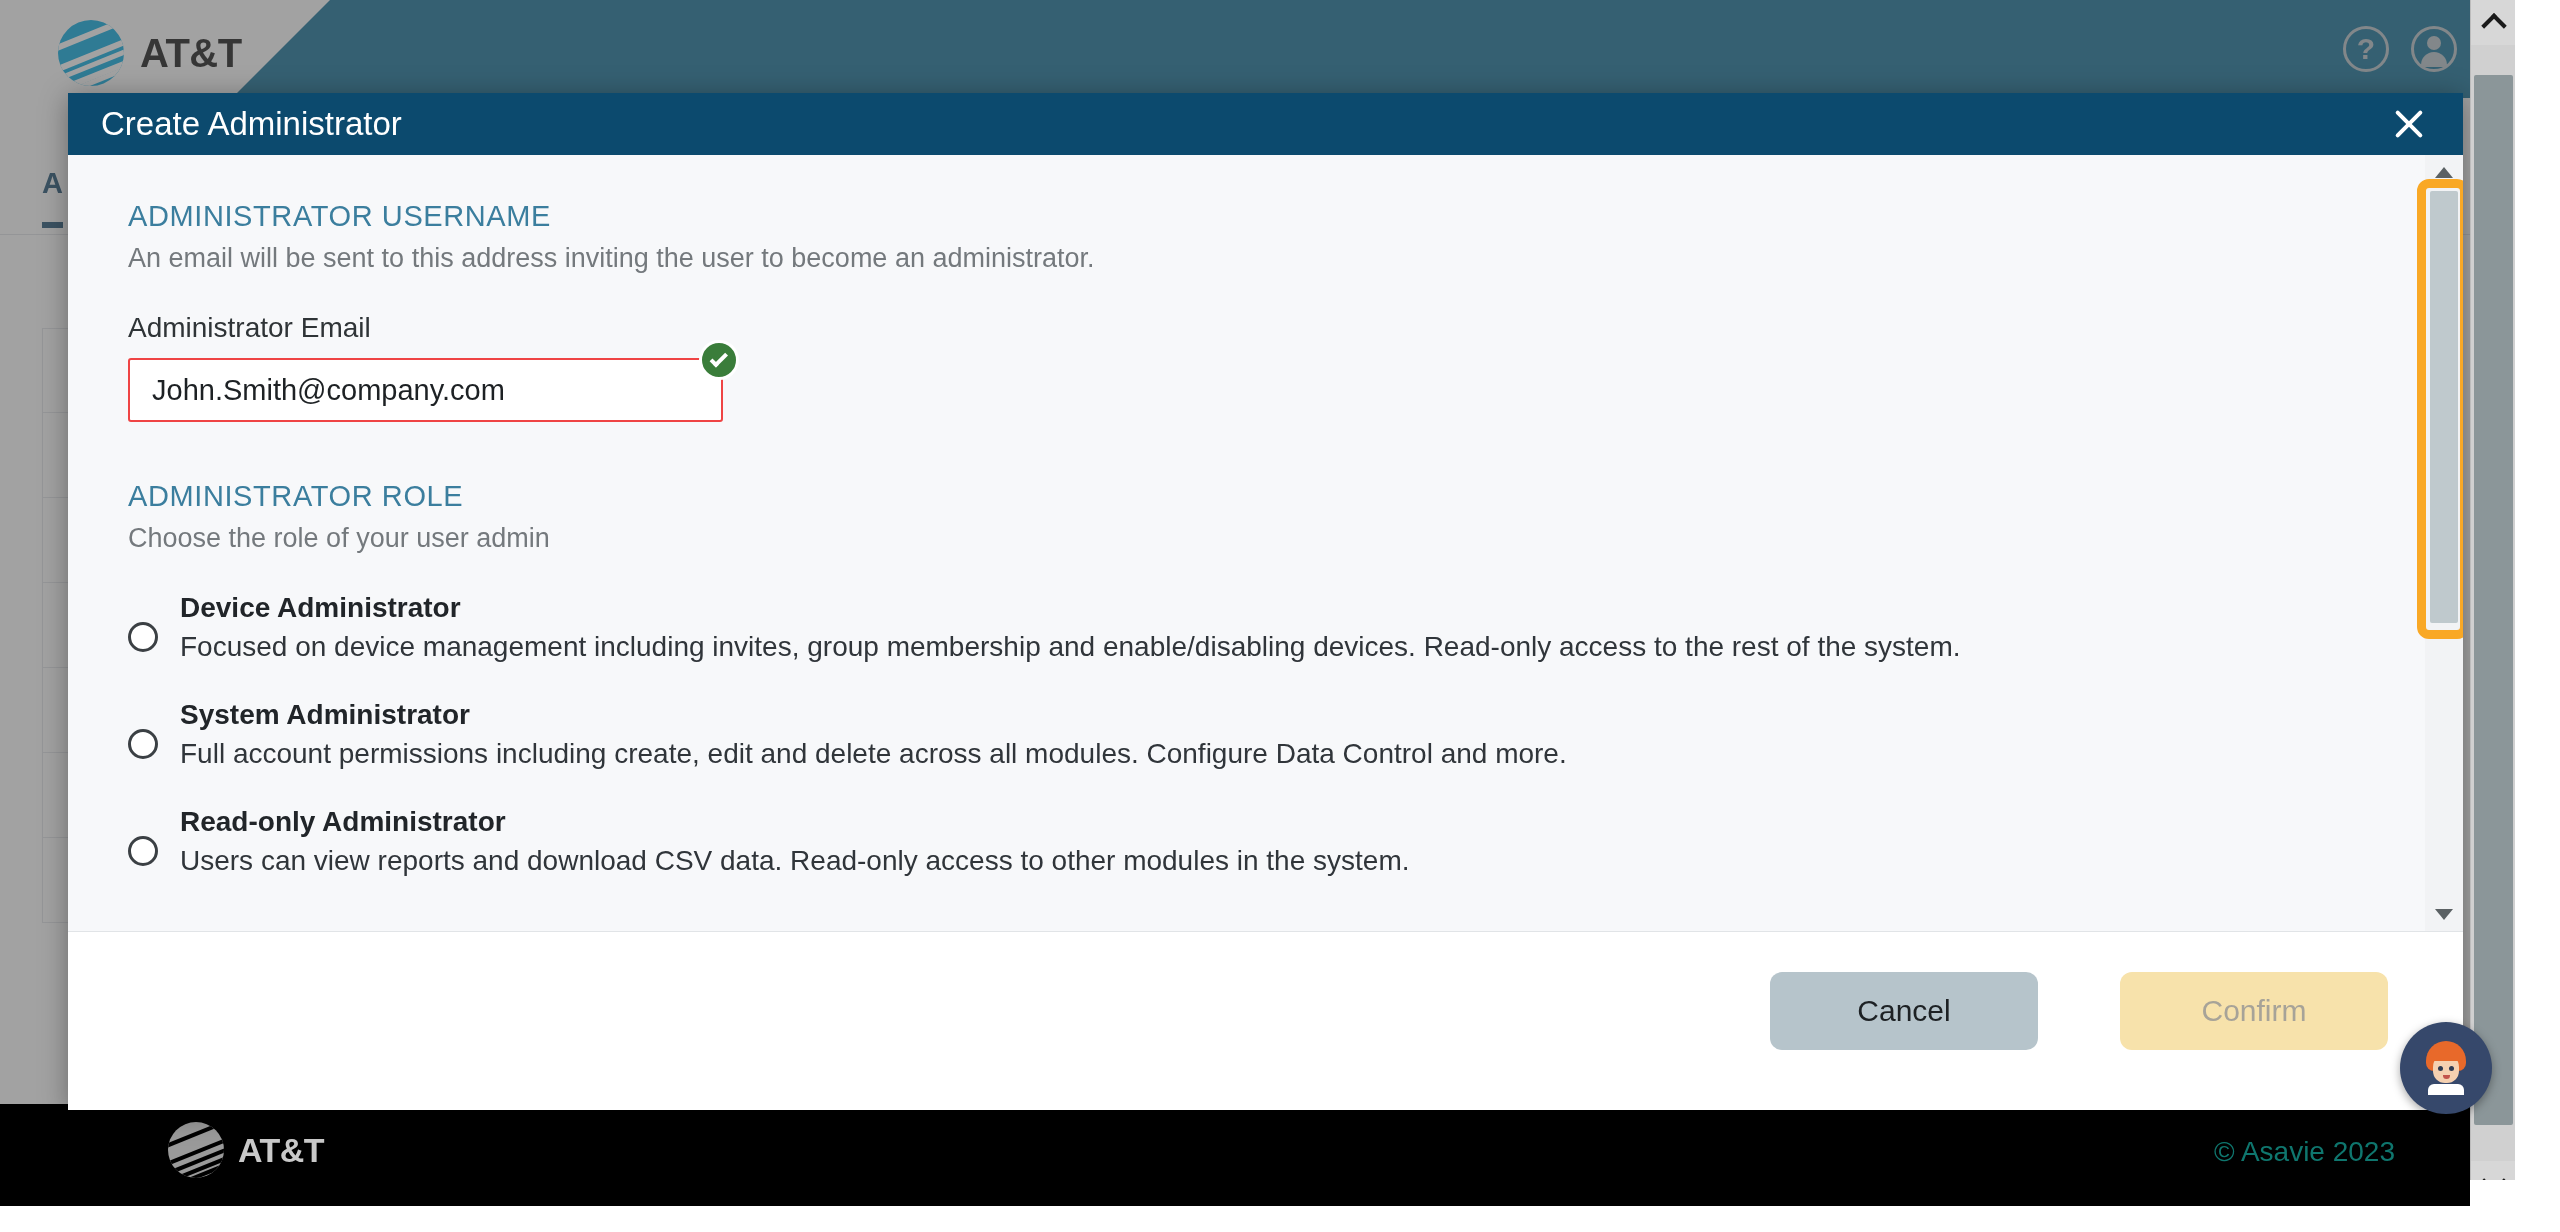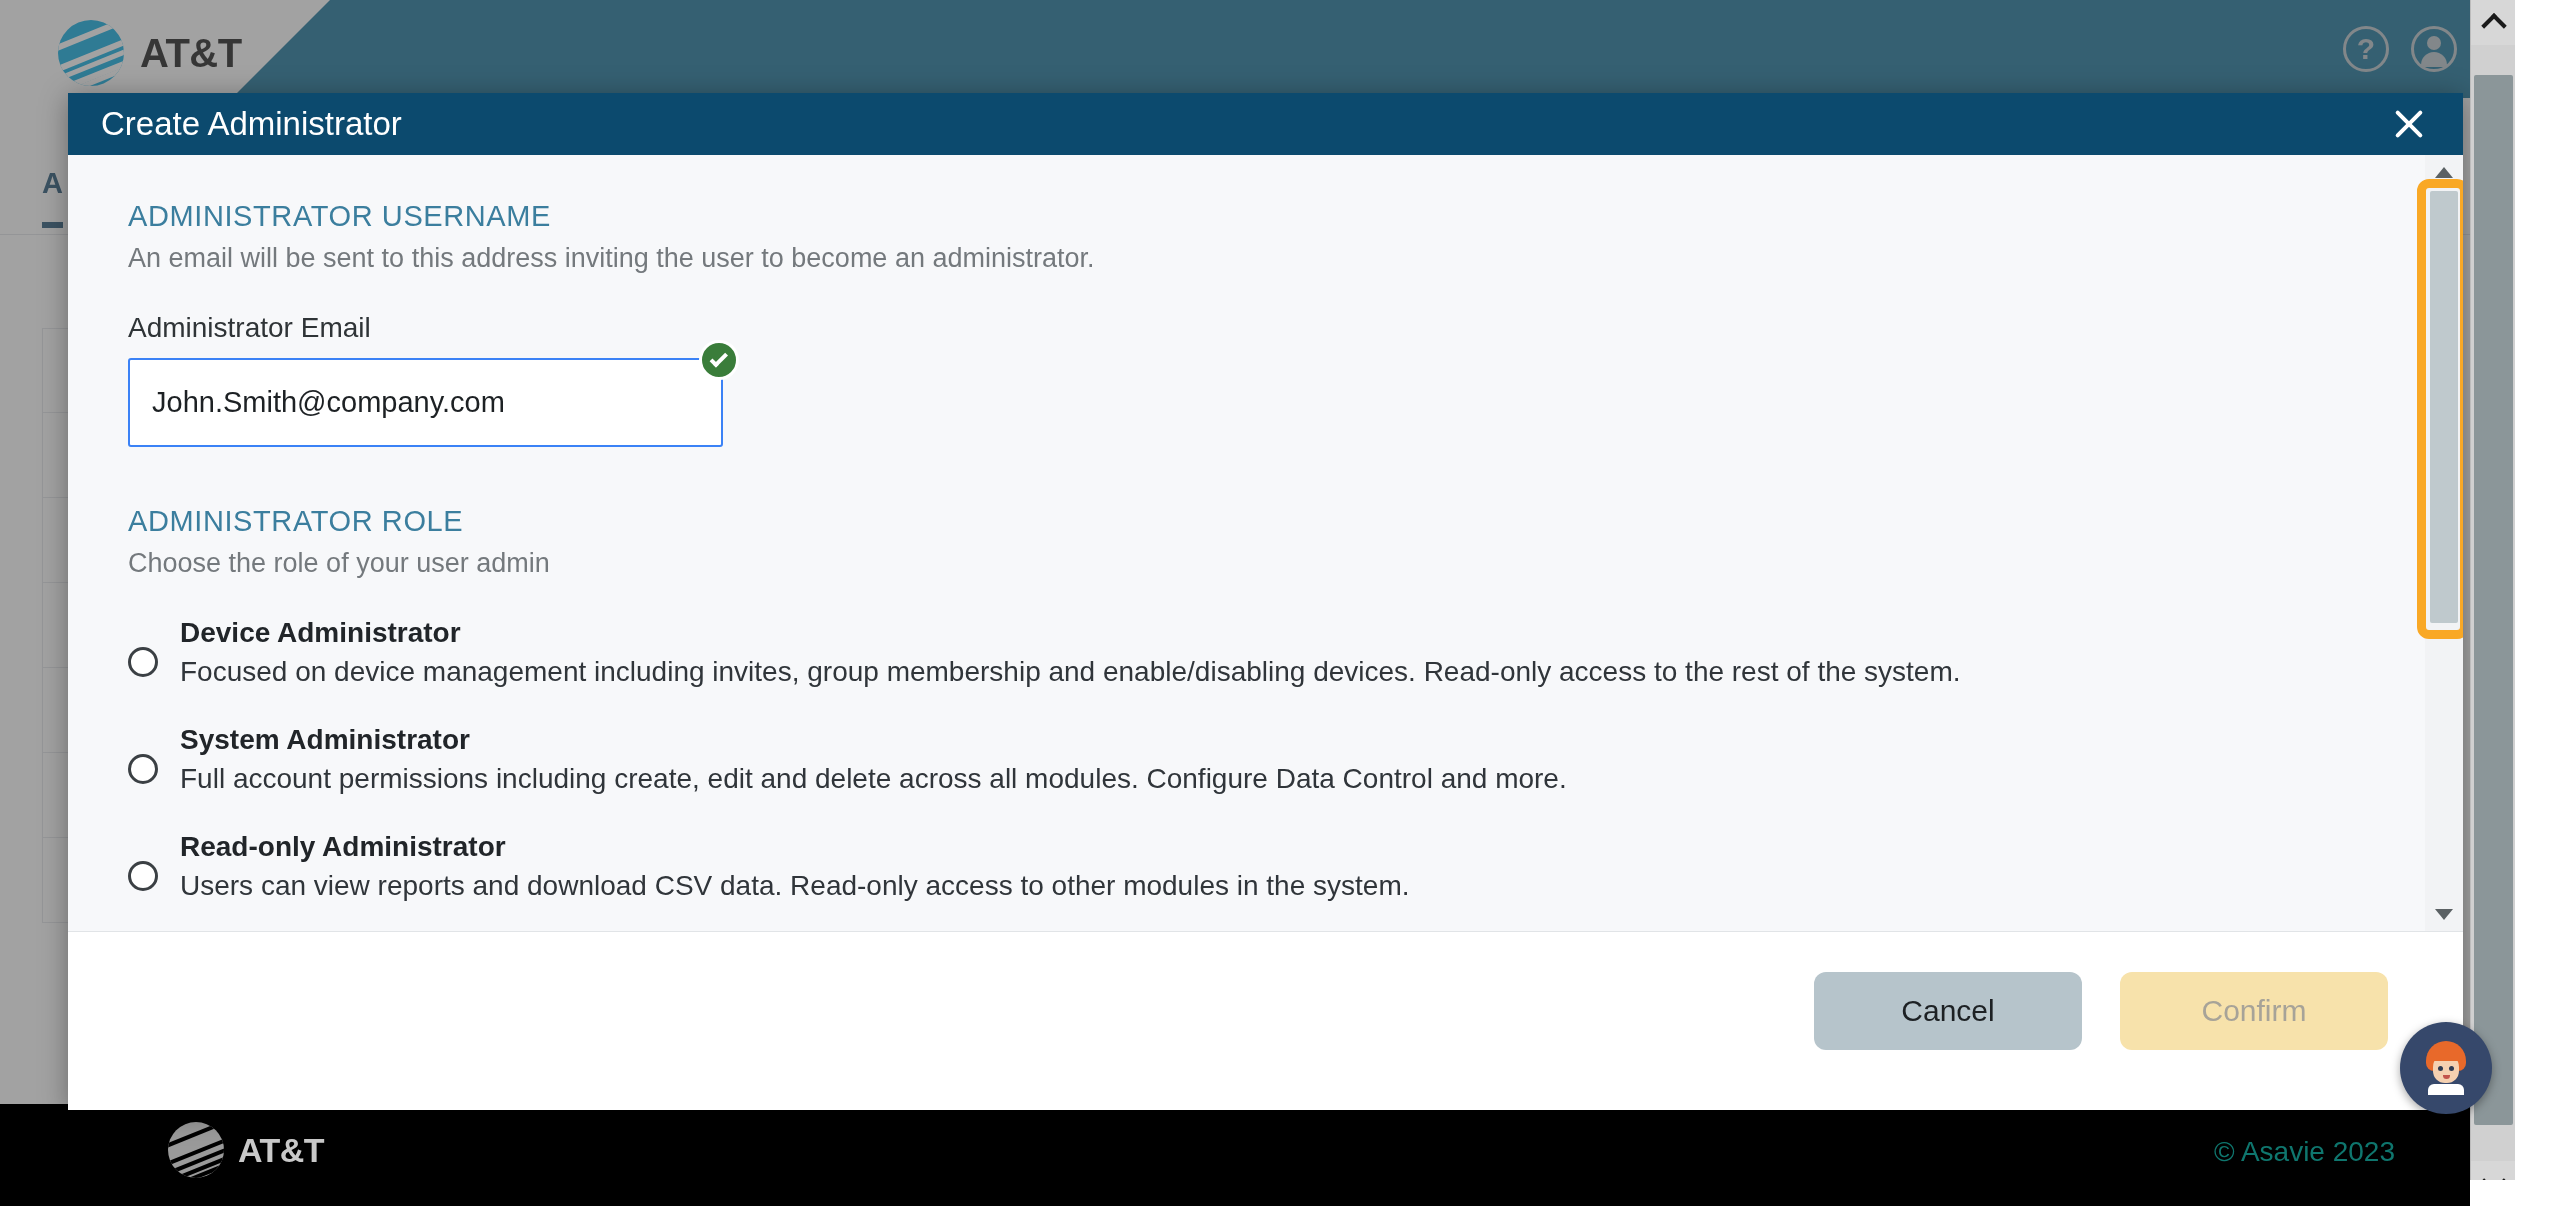--- a/index.html
+++ b/index.html
@@ -321,22 +321,22 @@
     color: #2f3437;
     margin-bottom: 14px;
   }
   .email-field-wrap {
     position: relative;
     width: 595px;
     margin-bottom: 58px;
   }
   .email-input {
     width: 595px;
-    height: 89px;
-    border: 2px solid #3b82f6;
+    height: 64px;
+    border: 2px solid #ef4444;
     border-radius: 3px;
     background: #ffffff;
     font-size: 29px;
     color: #1d2124;
     padding: 0 22px;
     font-family: "Liberation Sans", sans-serif;
     outline: none;
   }
   .valid-badge {
     position: absolute;
@@ -448,20 +448,21 @@
     cursor: pointer;
   }
   .btn-cancel {
     background: #b6c4cb;
     color: #1d2124;
   }
   .btn-confirm {
     background: #f7e2ab;
     color: #a7a398;
     cursor: default;
+    margin-left: 44px;
   }
 
   
   .chat-widget {
     position: absolute;
     left: 2400px; top: 1022px;
     width: 92px; height: 92px;
     border-radius: 50%;
     background: #36486b;
     box-shadow: 0 3px 10px rgba(0,0,0,0.35);

